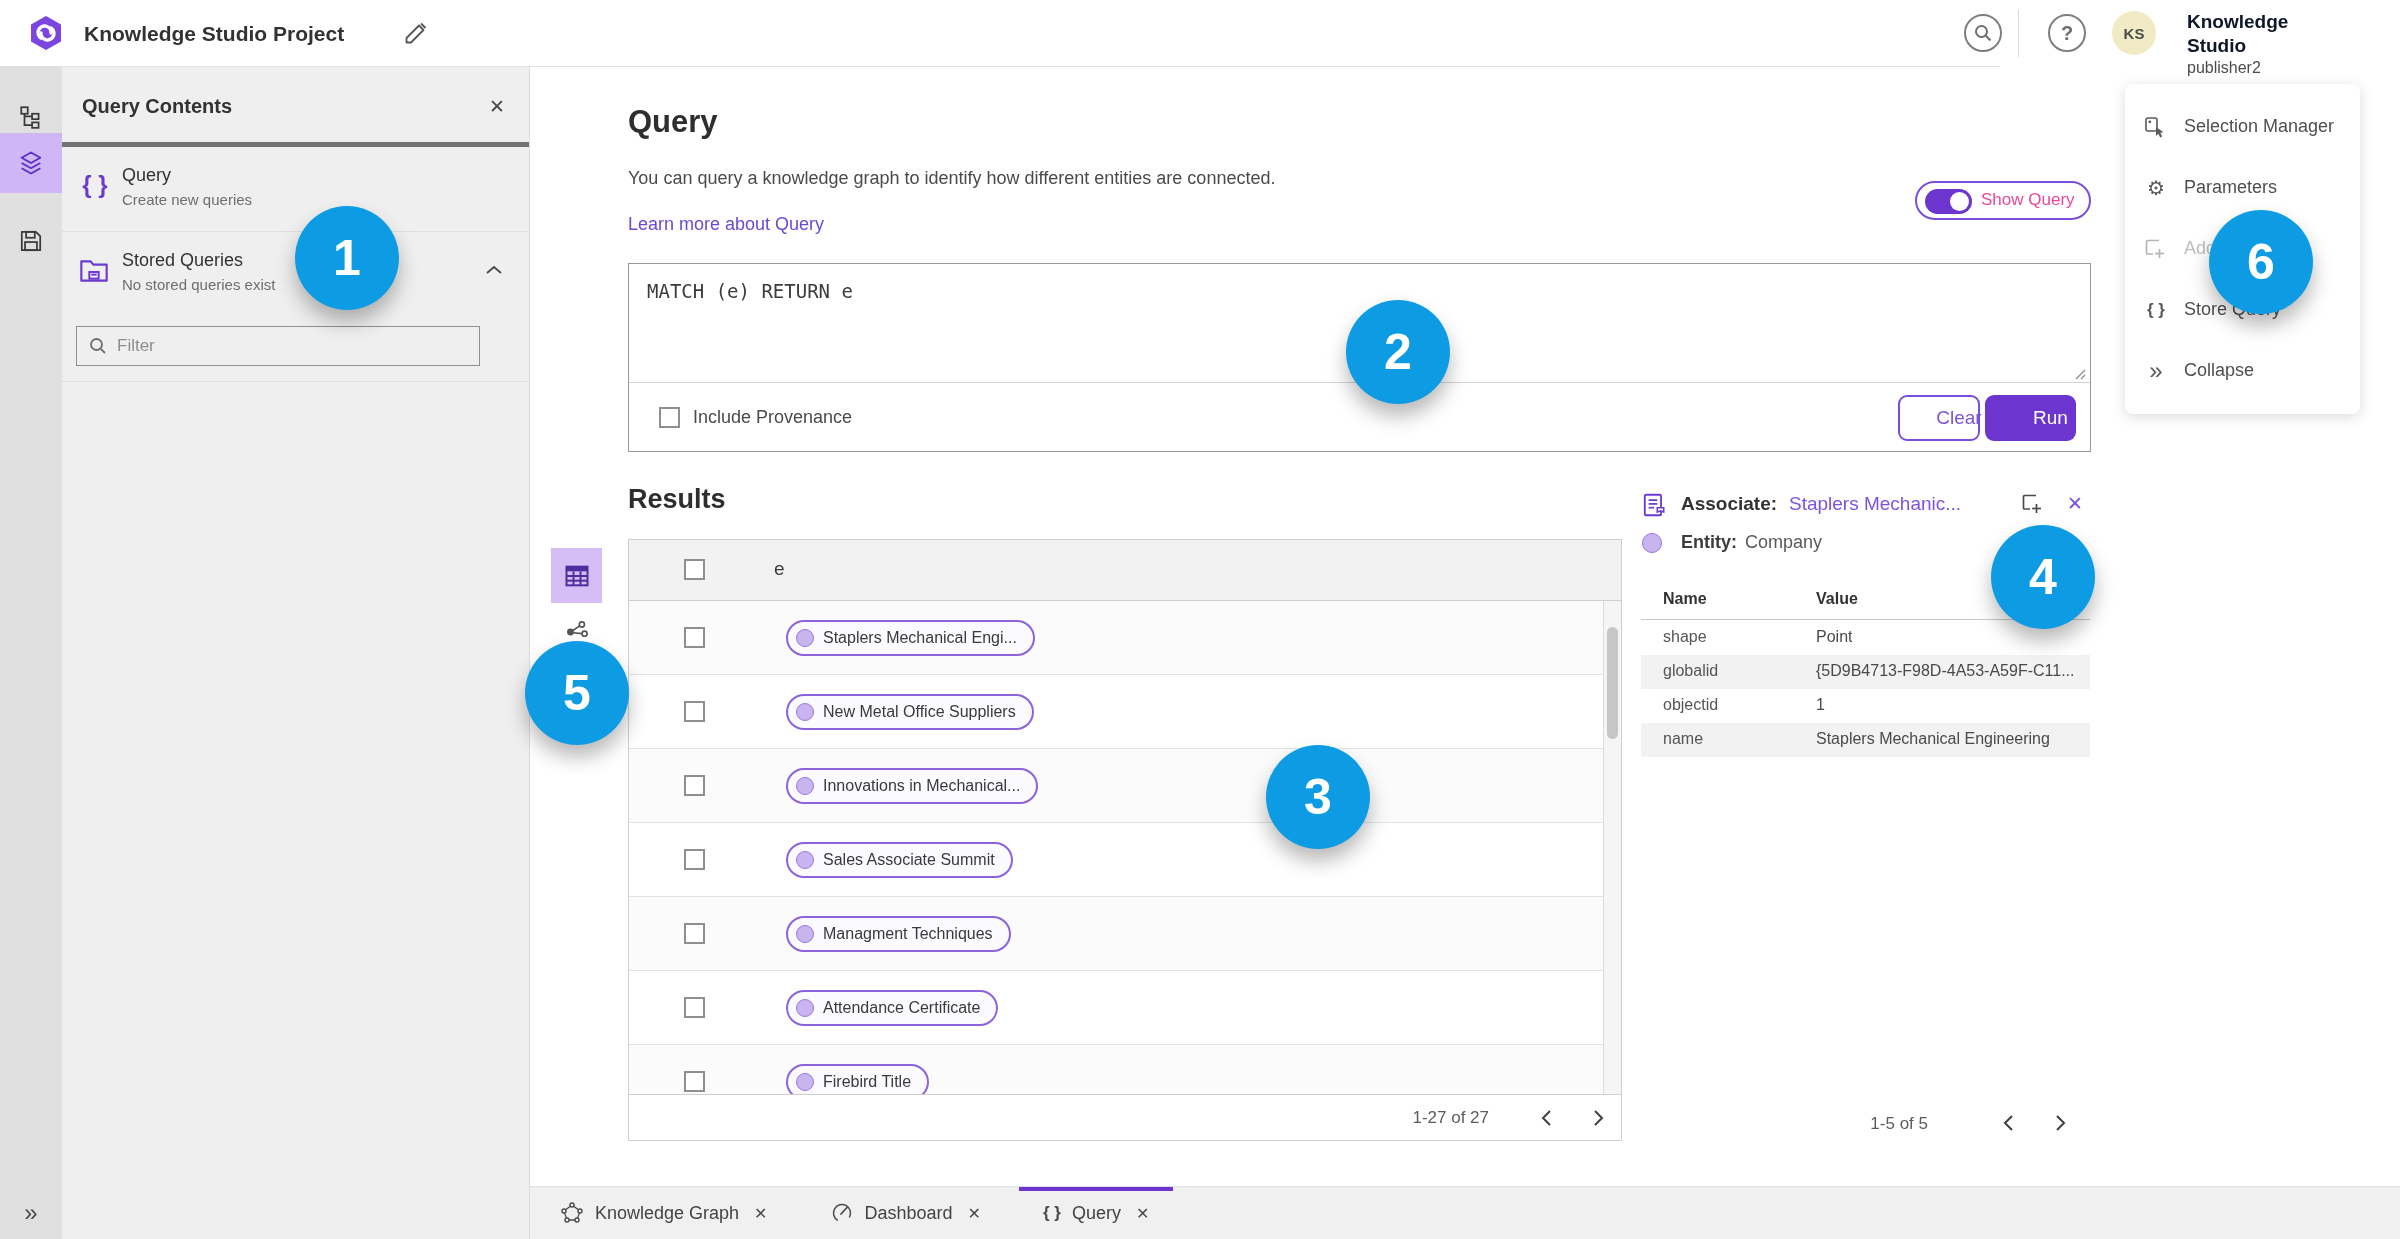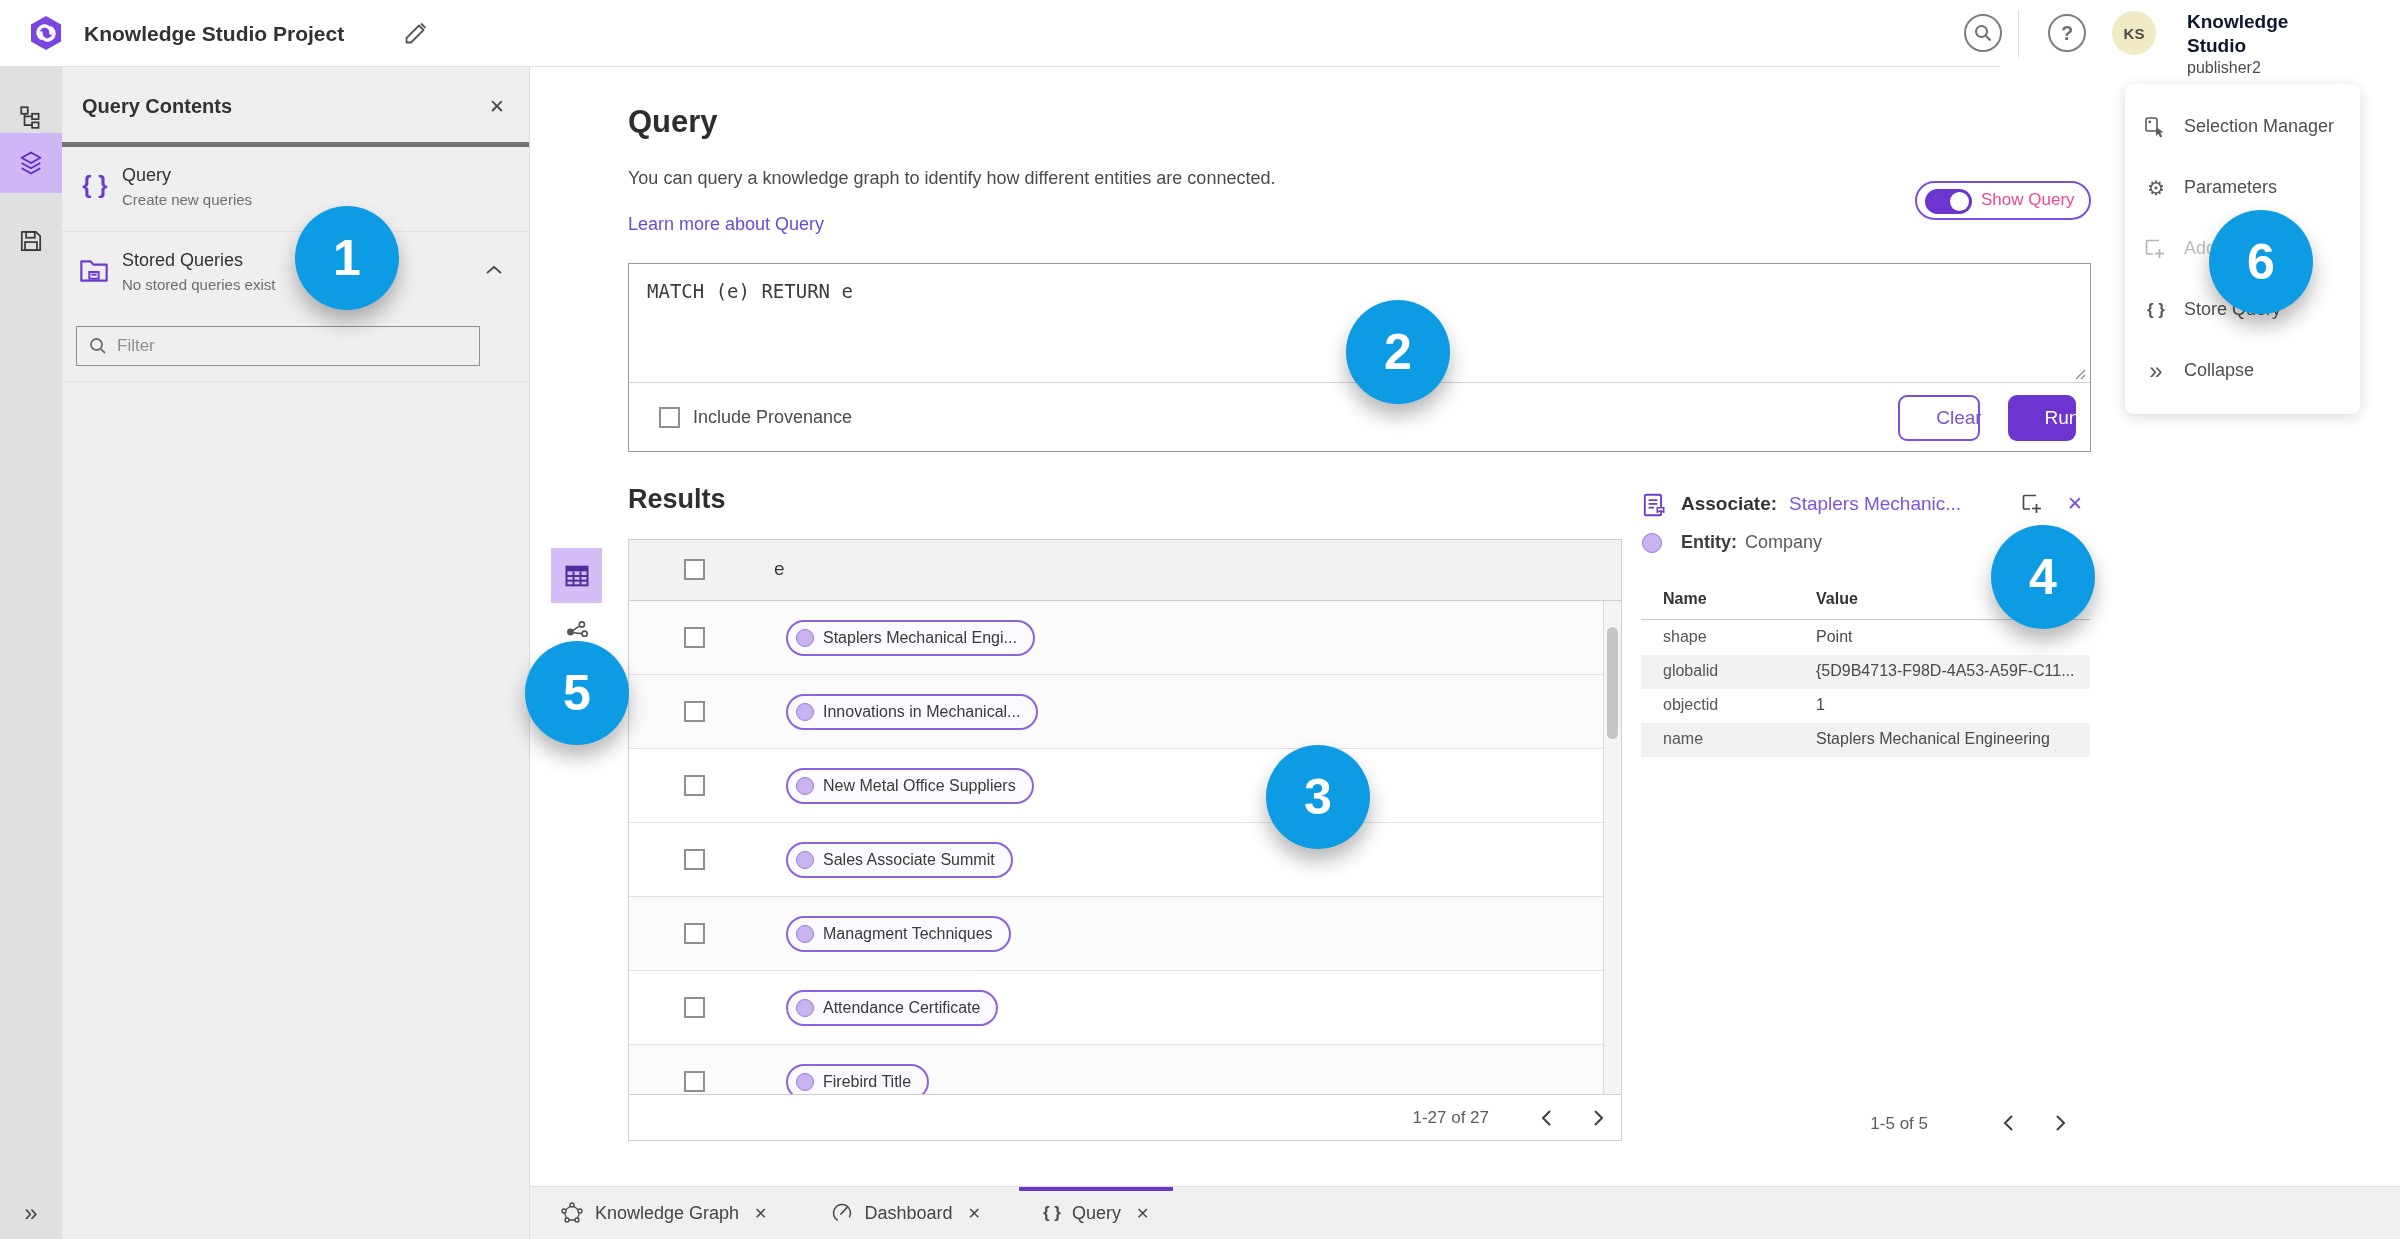--- a/index.html
+++ b/index.html
@@ -55,21 +55,21 @@
 
   .editor { position:absolute; left:628px; top:263px; width:1463px; height:189px; border:1px solid #9b9b9b; background:#fff; }
   .editor textarea { position:absolute; left:0; top:0; width:1461px; height:118px; border:none; resize:none; outline:none; padding:16px 18px; font-family:"DejaVu Sans Mono", monospace; font-size:19px; color:#3c3c3c; background:#fff; }
   .resize-grip { position:absolute; right:4px; top:102px; width:14px; height:14px; cursor:nwse-resize; }
   .ed-toolbar { position:absolute; left:0; top:118px; width:1461px; height:69px; border-top:1px solid #d4d4d4; background:#fff; }
   .cbx { display:inline-block; width:21px; height:21px; border:2px solid #8f8f8f; background:#fff; cursor:pointer; }
   .prov-cbx { position:absolute; left:30px; top:24px; }
   .prov-label { position:absolute; left:64px; top:24px; font-size:18px; color:#4a4a4a; }
   .btn { position:absolute; top:12px; height:46px; font-size:19px; display:flex; align-items:center; justify-content:center; cursor:pointer; border-radius:9px;padding-left:40px; }
   .btn-clear { right:110px; width:82px; border:2px solid #7a4fdb; color:#7a55d6; background:#fff; }
-  .btn-run { right:14px; width:68px; background:#6d35d0; color:#fff; }
+  .btn-run { right:14px; width:91px; background:#6d35d0; color:#fff; }
 
   
   .h2 { position:absolute; left:628px; top:484px; font-size:27px; font-weight:700; color:#2e2e2e; }
   .view-table-btn { position:absolute; left:551px; top:548px; width:51px; height:55px; background:#d5bef6; display:flex; align-items:center; justify-content:center; cursor:pointer; }
   .view-graph-btn { position:absolute; left:560px; top:615px; width:34px; height:32px; display:flex; align-items:center; justify-content:center; cursor:pointer; }
 
   .results-card { position:absolute; left:628px; top:539px; width:994px; height:602px; border:1px solid #cfcfcf; background:#fff; }
   .rt-header { position:absolute; left:0; top:0; width:992px; height:61px; background:#f2f2f2; border-bottom:1px solid #cfcfcf; }
   .rt-header .cbx { position:absolute; left:55px; top:19px; }
   .rt-col-e { position:absolute; left:145px; top:18px; font-size:19px; color:#3c3c3c; }
@@ -281,32 +281,32 @@
       <span class="rt-col-e">e</span>
     </div>
     <div class="rt-rows">
         <div class="trow alt">
           <span class="cbx"></span>
           <span class="pill">
             <span class="pill-dot"></span>
             <span class="pill-label">Staplers Mechanical Engi...</span>
           </span>
         </div>
+        <div class="trow">
+          <span class="cbx"></span>
+          <span class="pill">
+            <span class="pill-dot"></span>
+            <span class="pill-label">New Metal Office Suppliers</span>
+          </span>
+        </div>
         <div class="trow alt">
           <span class="cbx"></span>
           <span class="pill">
             <span class="pill-dot"></span>
             <span class="pill-label">Innovations in Mechanical...</span>
-          </span>
-        </div>
-        <div class="trow">
-          <span class="cbx"></span>
-          <span class="pill">
-            <span class="pill-dot"></span>
-            <span class="pill-label">New Metal Office Suppliers</span>
           </span>
         </div>
         <div class="trow">
           <span class="cbx"></span>
           <span class="pill">
             <span class="pill-dot"></span>
             <span class="pill-label">Sales Associate Summit</span>
           </span>
         </div>
         <div class="trow alt">

